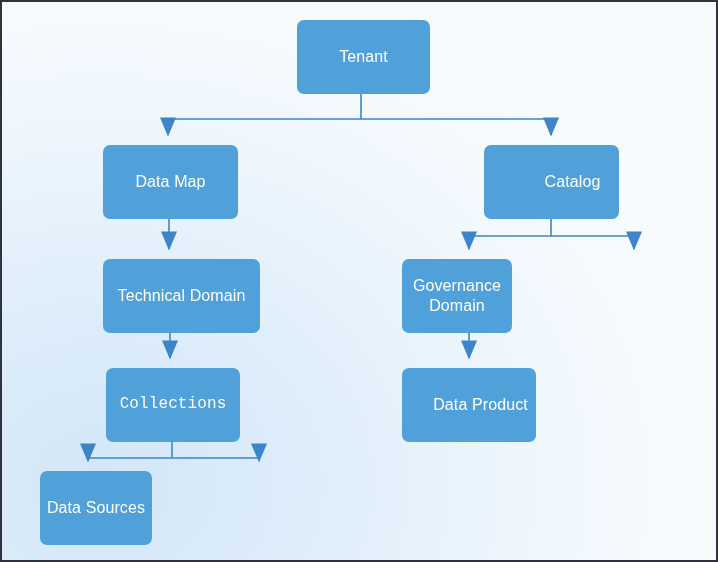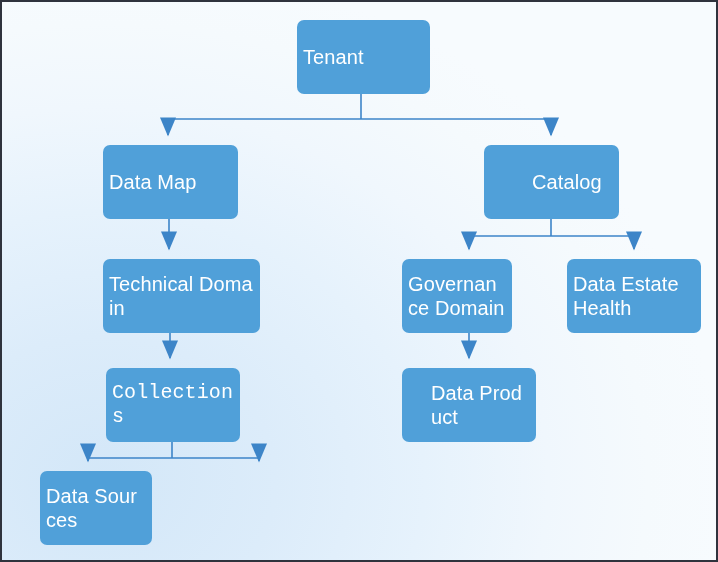--- a/index.html
+++ b/index.html
@@ -38,23 +38,23 @@
   }
   .node {
     position: absolute;
     box-sizing: border-box;
     background: #50a0d9;
     border-radius: 7px;
     color: #ffffff;
     display: flex;
     align-items: center;
     justify-content: center;
-    text-align: left;
+    text-align: center;
     line-height: 1.22;
-    font-size: 20px;
+    font-size: 16px;
     font-weight: 400;
     letter-spacing: 0.1px;
     padding: 0 6px;
     overflow: hidden;
     word-break: break-all;
   }
   .node .lbl {
     display: block;
     width: 100%;
   }
@@ -110,23 +110,20 @@
   </div>
 
   <div class="node" style="left:101px;top:257px;width:157px;height:74px;">
     <span class="lbl">Technical Domain</span>
   </div>
 
   <div class="node" style="left:400px;top:257px;width:110px;height:74px;">
     <span class="lbl">Governance Domain</span>
   </div>
 
-  <div class="node" style="left:565px;top:257px;width:134px;height:74px;">
-    <span class="lbl">Data Estate Health</span>
-  </div>
 
   <div class="node" style="left:104px;top:366px;width:134px;height:74px;font-family:Liberation Mono, monospace;">
     <span class="lbl">Collections</span>
   </div>
 
   <div class="node" style="left:400px;top:366px;width:134px;height:74px;padding-left:29px;">
     <span class="lbl">Data Product</span>
   </div>
 
   <div class="node" style="left:26px;top:469px;width:112px;height:74px;margin-left:12px;">

